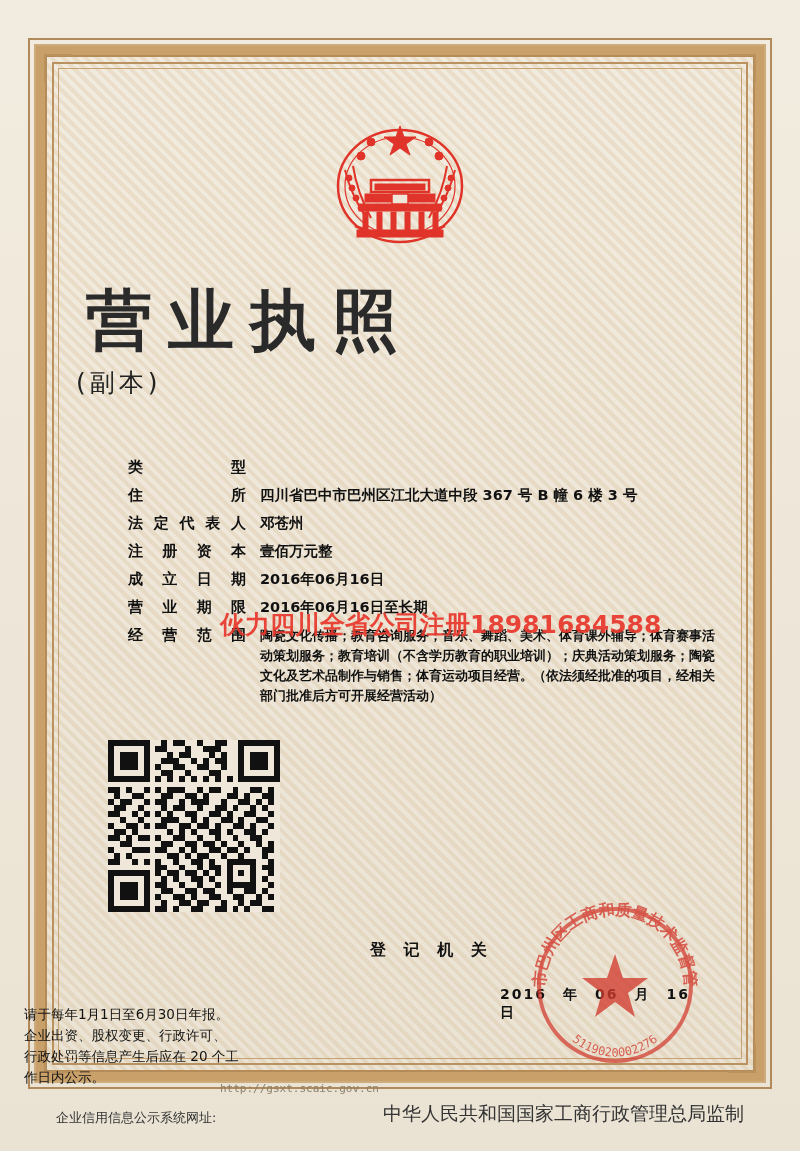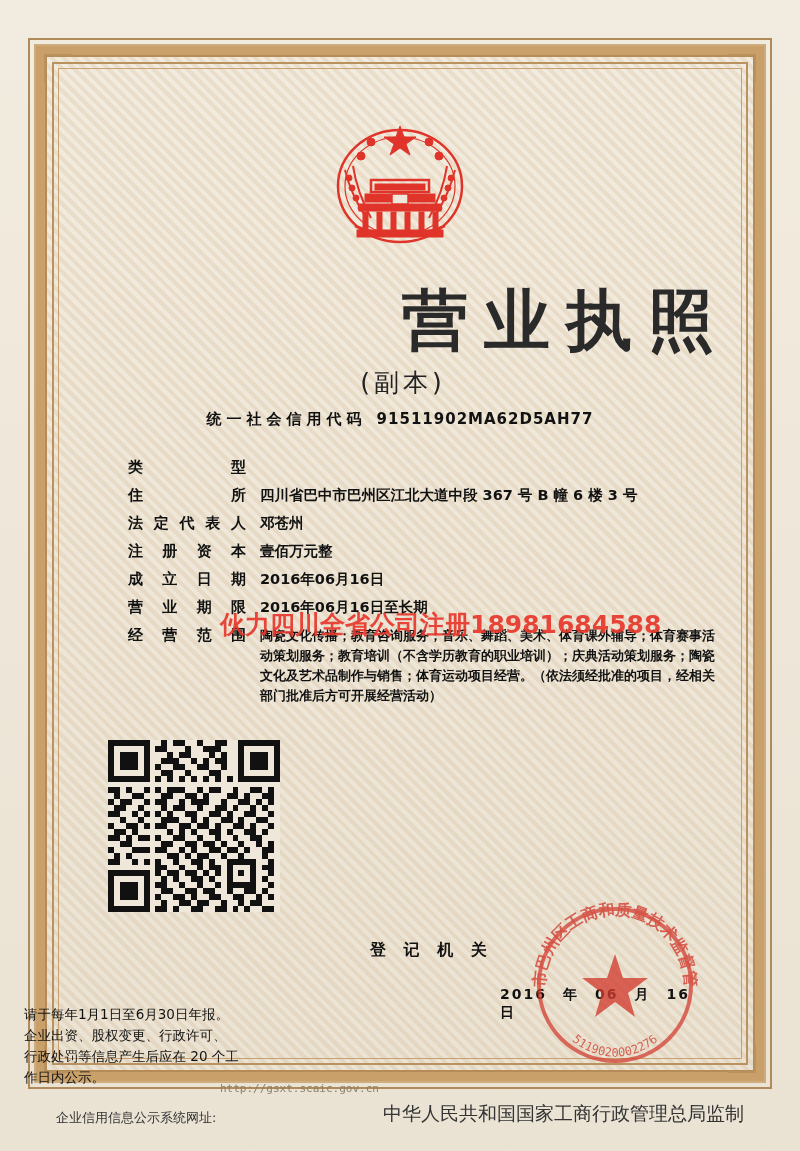--- a/index.html
+++ b/index.html
@@ -40,27 +40,27 @@
   .c-tr{right:44px;top:54px;border-left:none;border-bottom:none;}
   .c-bl{left:44px;bottom:78px;border-right:none;border-top:none;}
   .c-br{right:44px;bottom:78px;border-left:none;border-top:none;}
 
   .content{position:absolute;left:70px;top:80px;right:70px;bottom:100px;}
 
   
   .emblem{position:absolute;left:50%;top:28px;transform:translateX(-50%);width:150px;height:150px;}
 
   .title{
-    position:absolute;top:196px;left:0;right:0;text-align:right;
+    position:absolute;top:196px;left:0;right:0;text-align:left;
     font-family:"DejaVu Sans","Liberation Sans",sans-serif;
     font-size:66px;font-weight:bold;letter-spacing:16px;
     color:#2a2a2a;text-indent:16px;
   }
   .subtitle{
-    position:absolute;top:286px;left:6px;right:0;text-align:center;
+    position:absolute;top:286px;left:6px;right:0;
     font-size:25px;color:#222;letter-spacing:4px;
   }
   .credit-code{
     position:absolute;top:330px;left:0;right:0;text-align:center;
     font-size:15px;font-weight:bold;color:#111;letter-spacing:1px;
   }
   .credit-code .label{letter-spacing:5px;margin-right:10px;}
 
   
   .fields{position:absolute;top:378px;left:58px;right:6px;}
@@ -181,23 +181,20 @@
           <rect x="32" y="122" width="86" height="7"></rect>
 
           <path d="M30 118 Q75 136 120 118" fill="none" stroke-width="2.5"></path>
         </g>
       </svg>
     </div>
 
     <div class="title">营业执照</div>
     <div class="subtitle">(副本)</div>
 
-    <div class="credit-code">
-      <span class="label">统一社会信用代码</span><span>91511902MA62D5AH77</span>
-    </div>
 
     <div class="fields">
       <div class="row">
         <div class="lbl">类型</div>
       </div>
       <div class="row">
         <div class="lbl">住所</div>
         <div class="val">四川省巴中市巴州区江北大道中段 367 号 B 幢 6 楼 3 号</div>
       </div>
       <div class="row">

